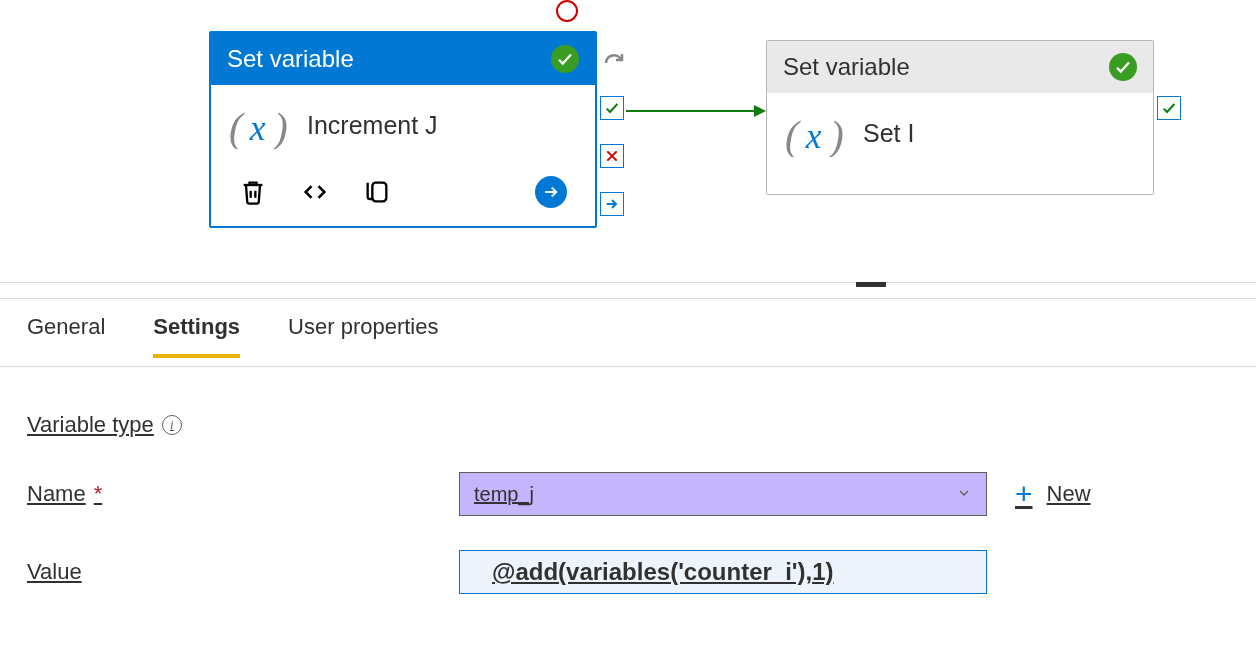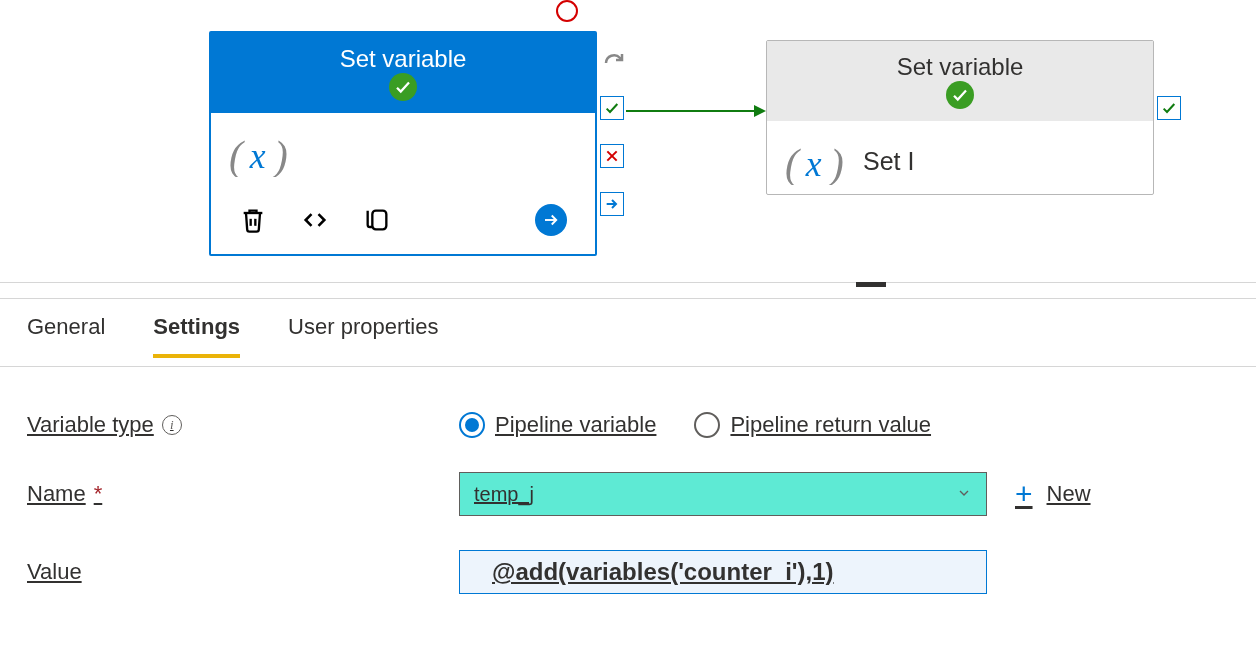--- a/index.html
+++ b/index.html
@@ -49,21 +49,20 @@
       left: 766px;
       top: 40px;
       height: 155px;
     }
     .node-header {
       display: flex;
       align-items: center;
       justify-content: space-between;
       padding: 12px 16px;
       font-size: 24px;
-      flex-direction: column;
     }
     .node.selected .node-header {
       background: #0078d4;
       color: #fff;
     }
     .node.unselected .node-header {
       background: #e9e9e9;
       color: #323130;
     }
     .node-body {
@@ -286,21 +285,21 @@
     .select-box {
       width: 528px;
       height: 44px;
       border: 1px solid #605e5c;
       padding: 0 14px;
       font-size: 20px;
       display: flex;
       align-items: center;
       justify-content: space-between;
       cursor: pointer;
-      background: #5eead4;
+      background: #c4b5fd;
     }
     .new-btn {
       margin-left: 28px;
       display: flex;
       align-items: center;
       gap: 14px;
       font-size: 22px;
       color: #323130;
       cursor: pointer;
     }
@@ -336,20 +335,21 @@
       </span>
     </div>
     <div class="node-body">
       <span class="var-icon">
         <svg viewBox="0 0 64 46">
           <text x="0" y="40" font-size="44" font-family="Times New Roman, serif" fill="#888">(</text>
           <text x="22" y="38" font-size="38" font-family="Times New Roman, serif" font-style="italic" fill="#0078d4">x</text>
           <text x="48" y="40" font-size="44" font-family="Times New Roman, serif" fill="#888">)</text>
         </svg>
       </span>
+      <span class="activity-name">Increment J</span>
     </div>
     <div class="node-footer">
       <span class="footer-icon">
         <svg viewBox="0 0 24 24" fill="none" stroke="#000" stroke-width="2">
           <path d="M4 6h16"></path>
             <path d="M9 6V4h6v2"></path>
           <path d="M6 6l1 14a2 2 0 0 0 2 2h6a2 2 0 0 0 2-2l1-14"></path>
           <path d="M10 11v6"></path>
             <path d="M14 11v6"></path>
         </svg>
@@ -448,32 +448,20 @@
 </div>
 <div class="tabs-underline"></div>
 
 <div class="form">
 
   <div class="form-row">
     <div class="form-label">
       <span>Variable type</span>
       <span class="info-icon-wrap">i</span>
     </div>
-    <div class="radio-group">
-      <div class="radio-opt selected">
-        <span class="radio-outer">
-            <span class="radio-inner"></span>
-          </span>
-        <span>Pipeline variable</span>
-      </div>
-      <div class="radio-opt">
-        <span class="radio-outer"></span>
-        <span>Pipeline return value</span>
-      </div>
-    </div>
   </div>
 
   <div class="form-row">
     <div class="form-label">
       <span>Name</span>
       <span class="req">*</span>
     </div>
     <div class="select-box">
       <span>temp_j</span>
       <span>

